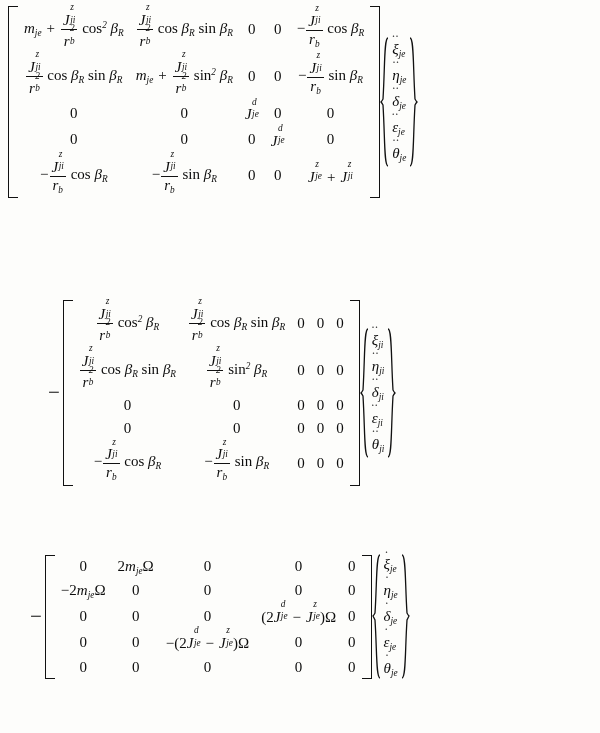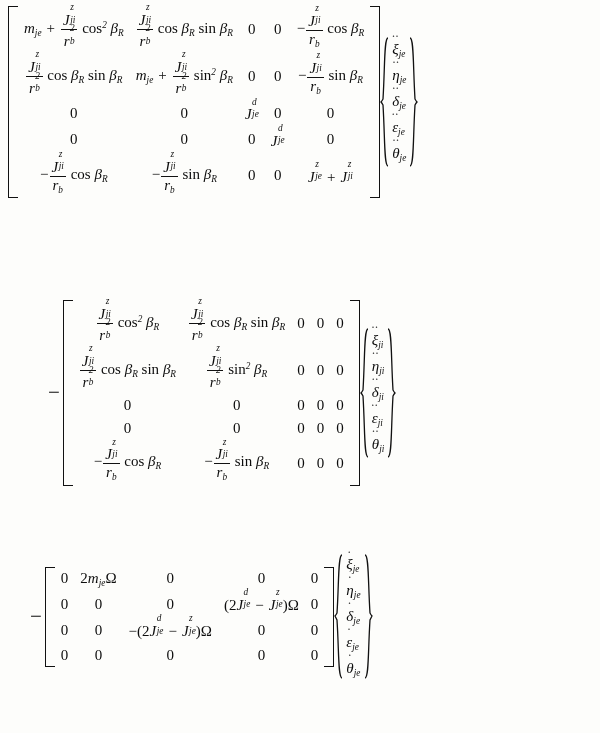--- a/index.html
+++ b/index.html
@@ -375,20 +375,27 @@
       <div class="matrix">
 
         <div class="matrix-row">
           <div class="matrix-cell"><span class="mn">0</span></div>
           <div class="matrix-cell"><span class="mn">2</span><span class="mi">m</span><span class="sub">je</span><span class="mn">Ω</span></div>
           <div class="matrix-cell"><span class="mn">0</span></div>
           <div class="matrix-cell"><span class="mn">0</span></div>
           <div class="matrix-cell"><span class="mn">0</span></div>
         </div>
 
+        <div class="matrix-row">
+          <div class="matrix-cell"><span class="op">−</span><span class="mn">2</span><span class="mi">m</span><span class="sub">je</span><span class="mn">Ω</span></div>
+          <div class="matrix-cell"><span class="mn">0</span></div>
+          <div class="matrix-cell"><span class="mn">0</span></div>
+          <div class="matrix-cell"><span class="mn">0</span></div>
+          <div class="matrix-cell"><span class="mn">0</span></div>
+        </div>
 
         <div class="matrix-row">
           <div class="matrix-cell"><span class="mn">0</span></div>
           <div class="matrix-cell"><span class="mn">0</span></div>
           <div class="matrix-cell"><span class="mn">0</span></div>
           <div class="matrix-cell">
             <span class="op">(</span><span class="mn">2</span><span class="mi">J</span><span class="subsup"><span class="u">d</span><span class="l">je</span></span>
             <span class="op"> − </span>
             <span class="mi">J</span><span class="subsup"><span class="u">z</span><span class="l">je</span></span><span class="op">)</span><span class="mn">Ω</span>
           </div>

